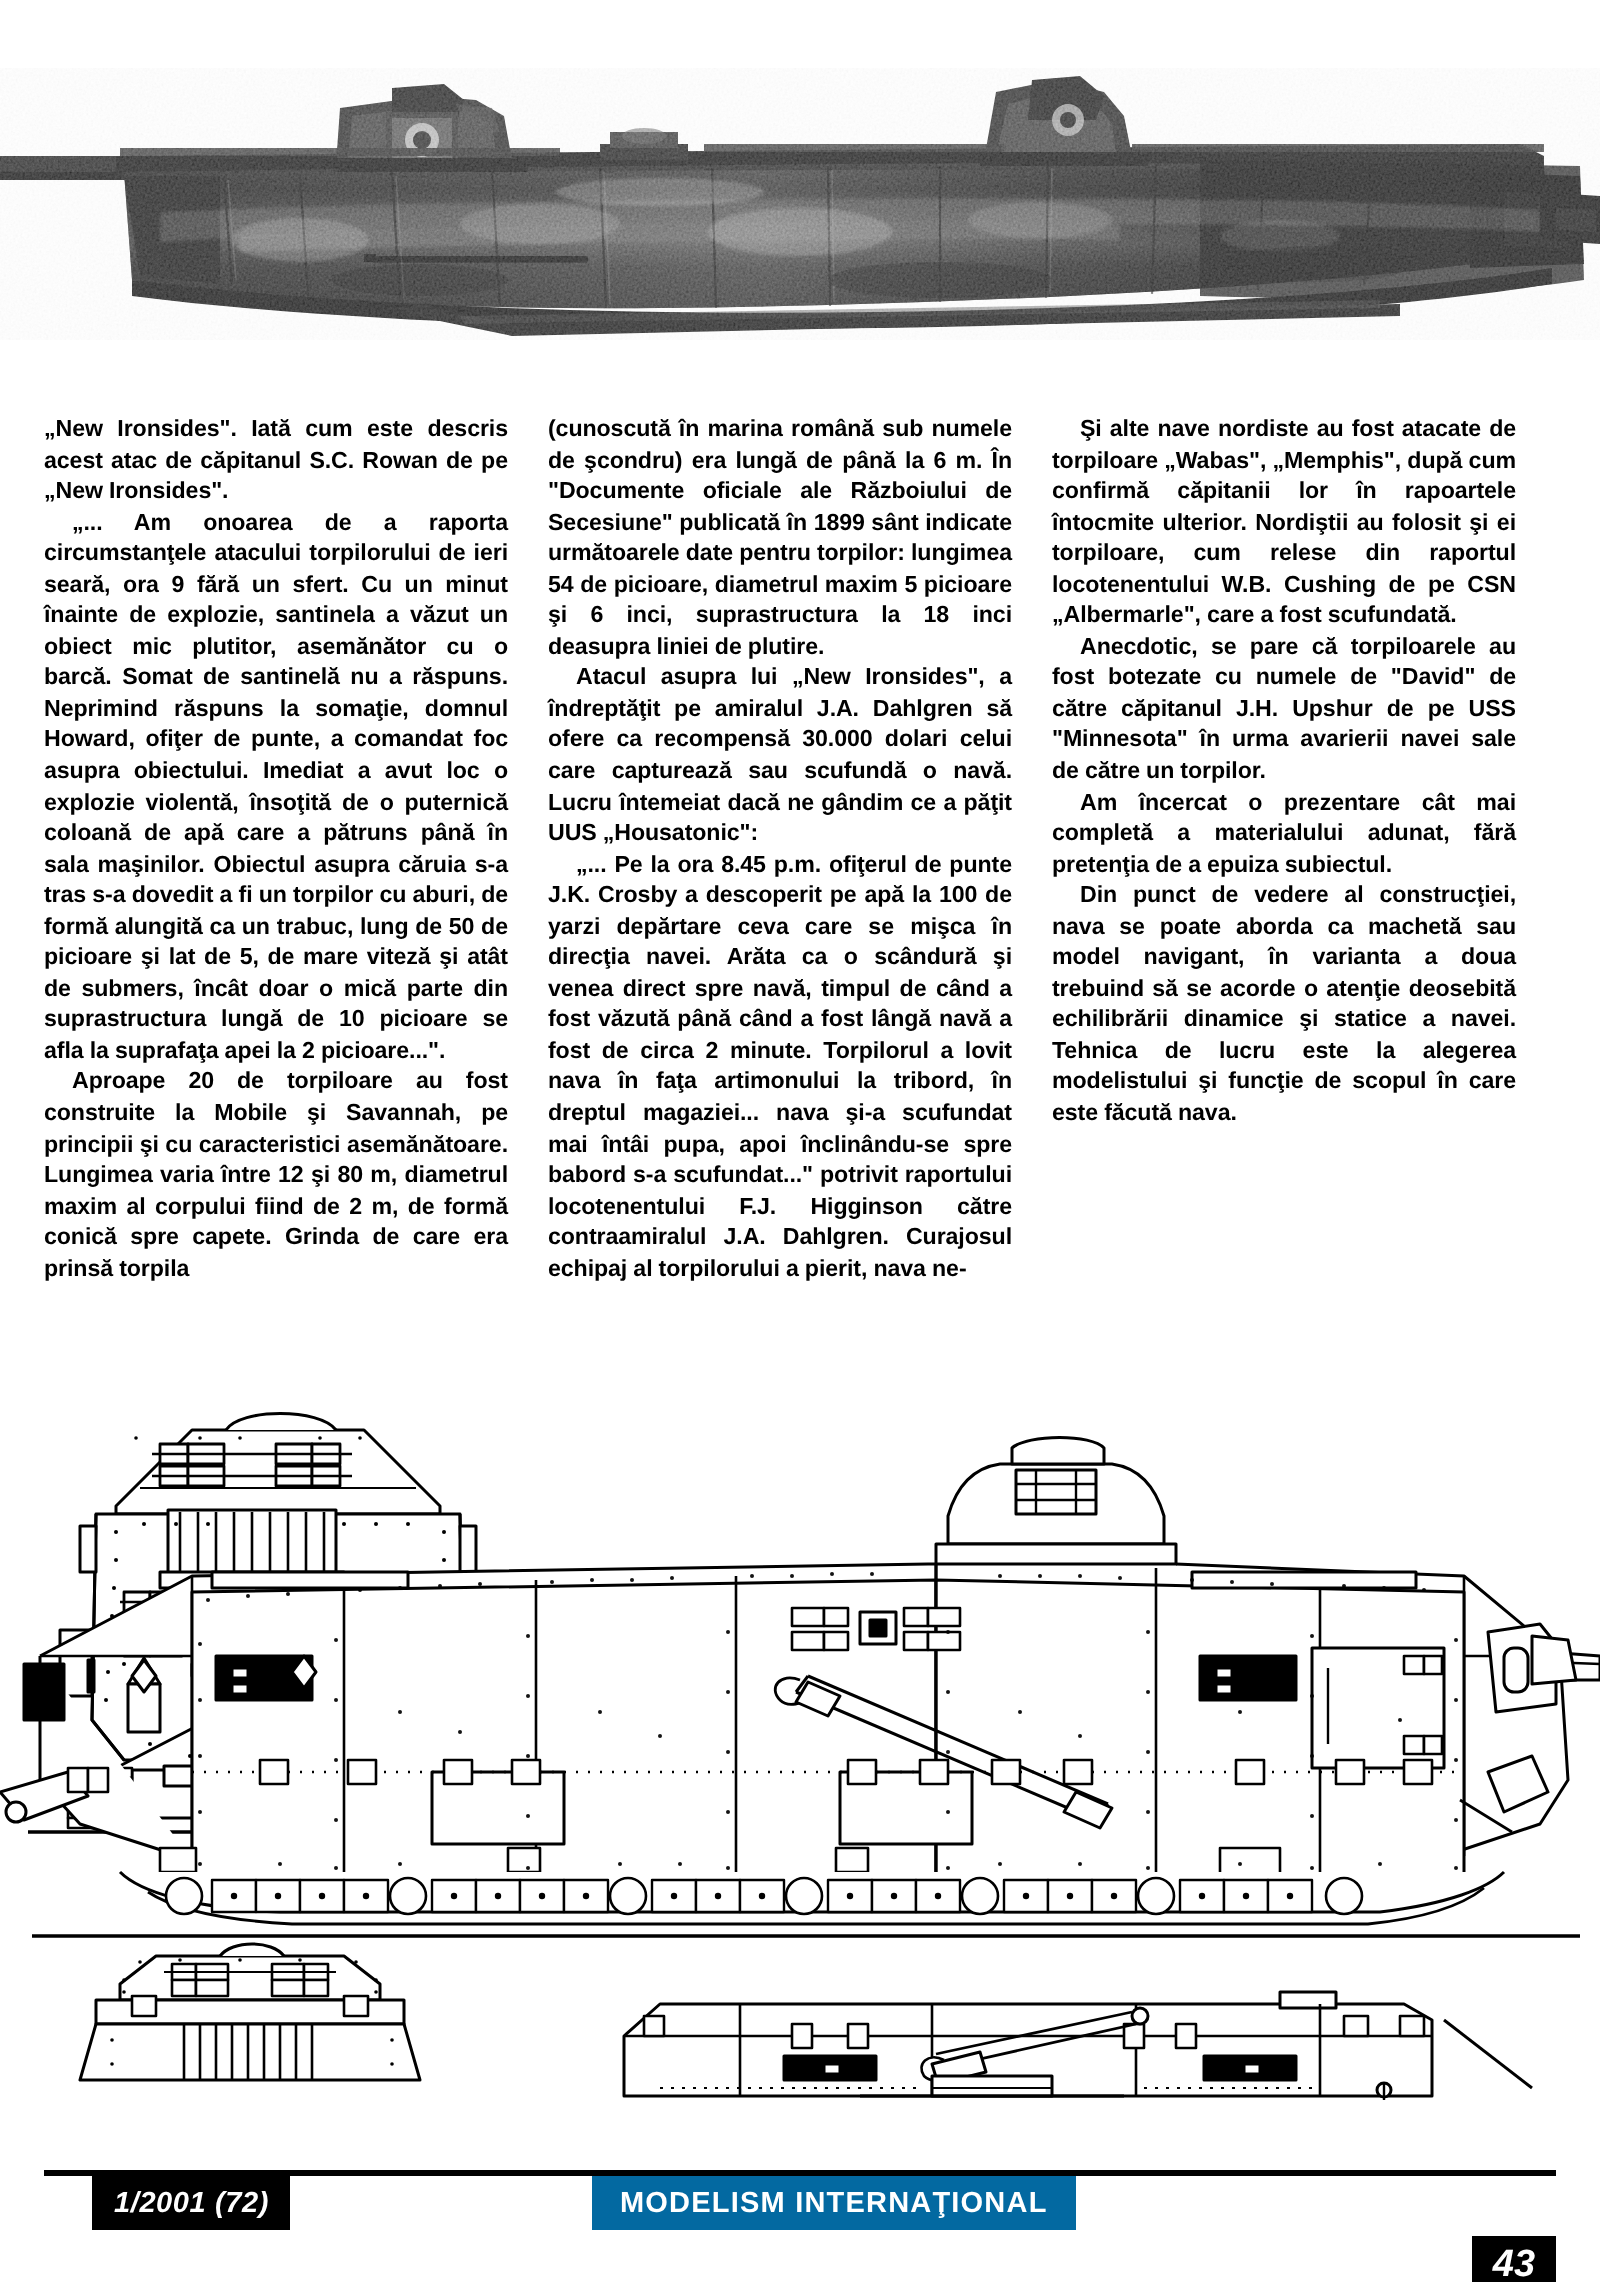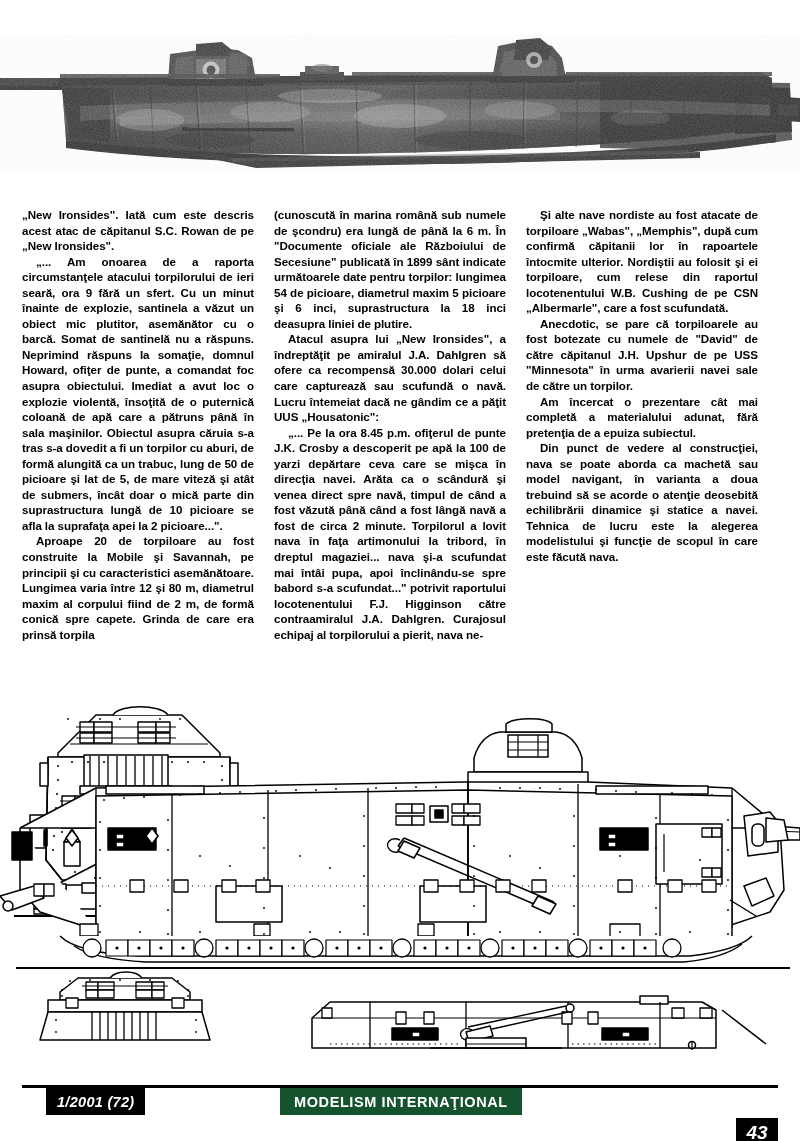--- a/index.html
+++ b/index.html
@@ -96,24 +96,24 @@
     font-style: italic;
     letter-spacing: 0.3px;
     display: flex;
     align-items: center;
     padding: 0 11px 0 11px;
     box-sizing: border-box;
     margin-left: 24px;
   }
   .magazine-block {
     position: absolute;
-    left: 280px;
+    left: 296px;
     top: 3px;
     height: 27px;
-    background: #14532d;
+    background: #0369a1;
     color: #ffffff;
     font-size: 14.5px;
     font-weight: bold;
     letter-spacing: 0.6px;
     display: flex;
     align-items: center;
     justify-content: center;
     padding: 0 14px;
     box-sizing: border-box;
   }

